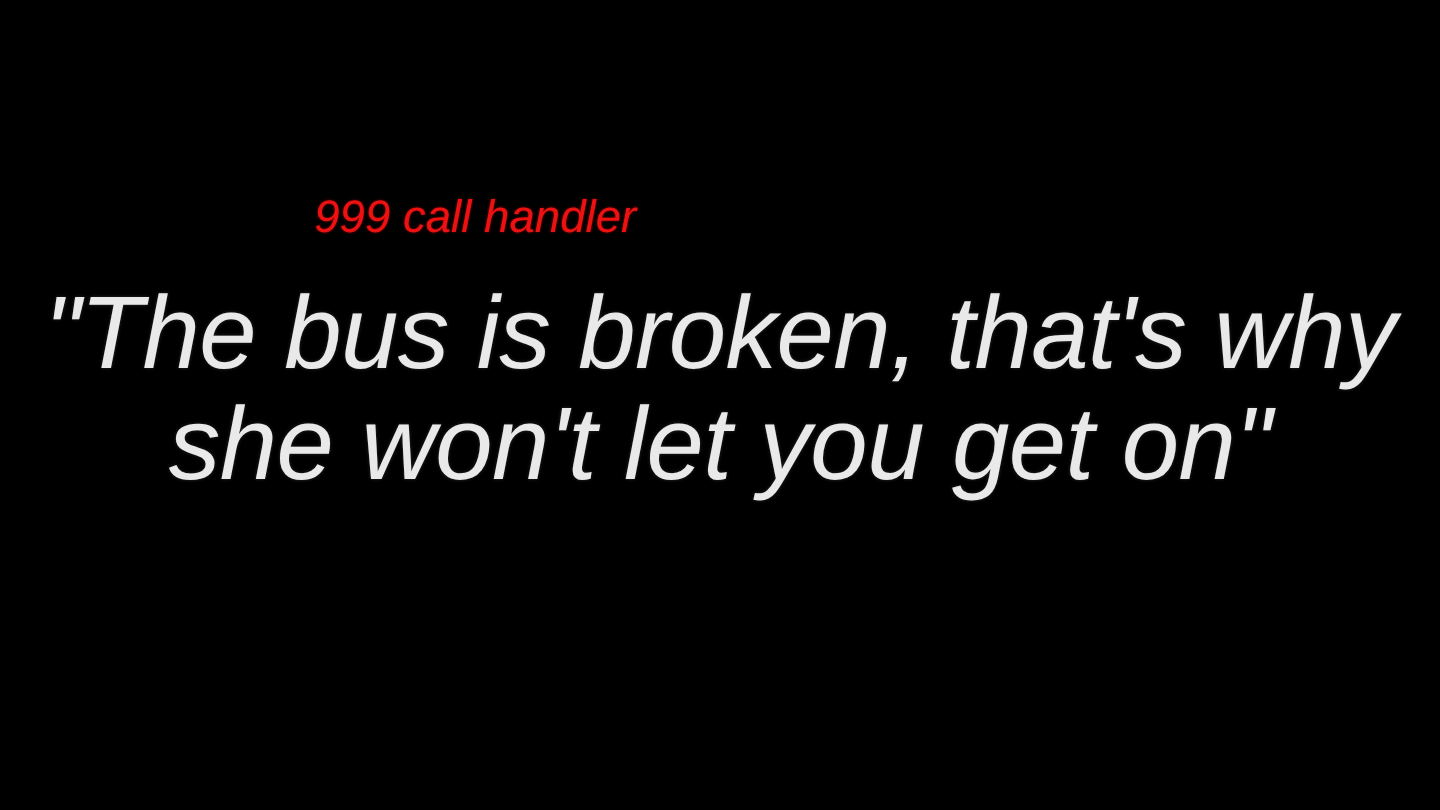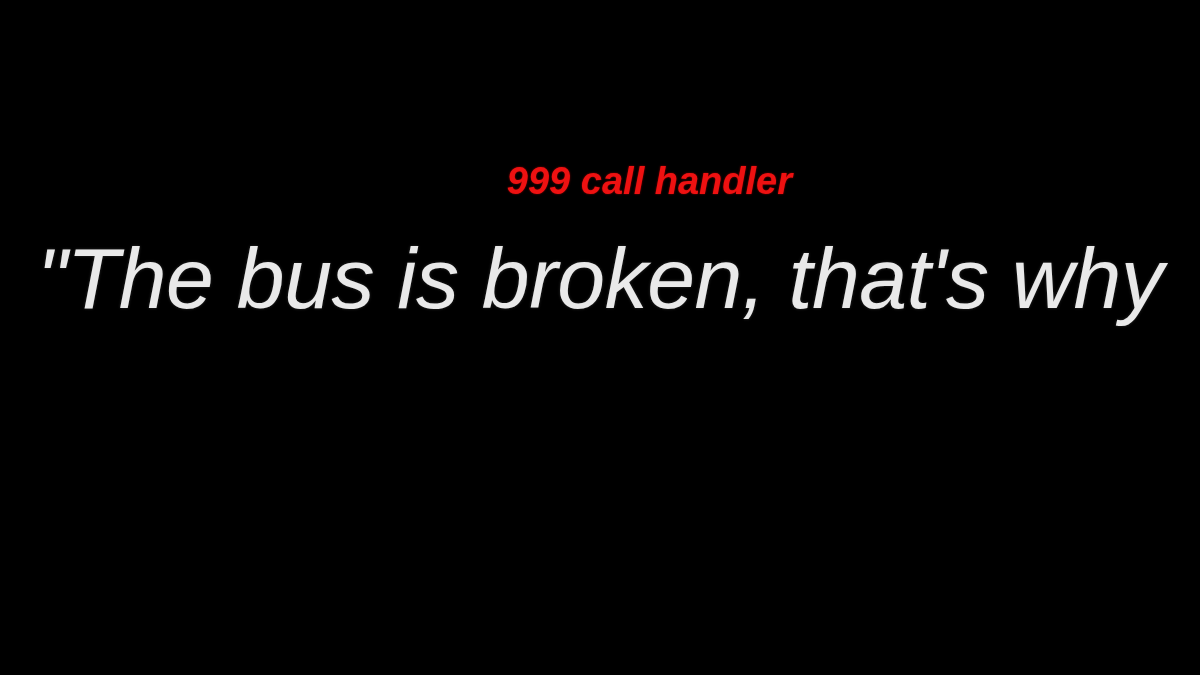--- a/index.html
+++ b/index.html
@@ -15,27 +15,27 @@
     overflow: hidden;
     font-family: "Liberation Sans", sans-serif;
   }
 
   
   #speaker-label {
     position: absolute;
     left: 0;
     top: 158px;
     width: 1200px;
-    text-align: right;
+    text-align: center;
     
     padding-right: 408px;
     box-sizing: border-box;
     color: #ee1111;
     font-size: 38px;
-    font-weight: bold;
+    font-weight: normal;
     font-style: italic;
     letter-spacing: 0px;
     line-height: 46px;
     white-space: nowrap;
     text-shadow: 0 0 2px rgba(200, 0, 0, 0.75);
   }
 
   
   #quote-block {
     position: absolute;
@@ -58,15 +58,16 @@
 </style>
 </head>
 <body>
 
 <div id="screen">
 
   <div id="speaker-label">999 call handler</div>
 
   <div id="quote-block">
     <span class="quote-line">"The bus is broken, that's why</span>
+    <span class="quote-line">she won't let you get on"</span>
   </div>
 
 </div>
 
 </body></html>

